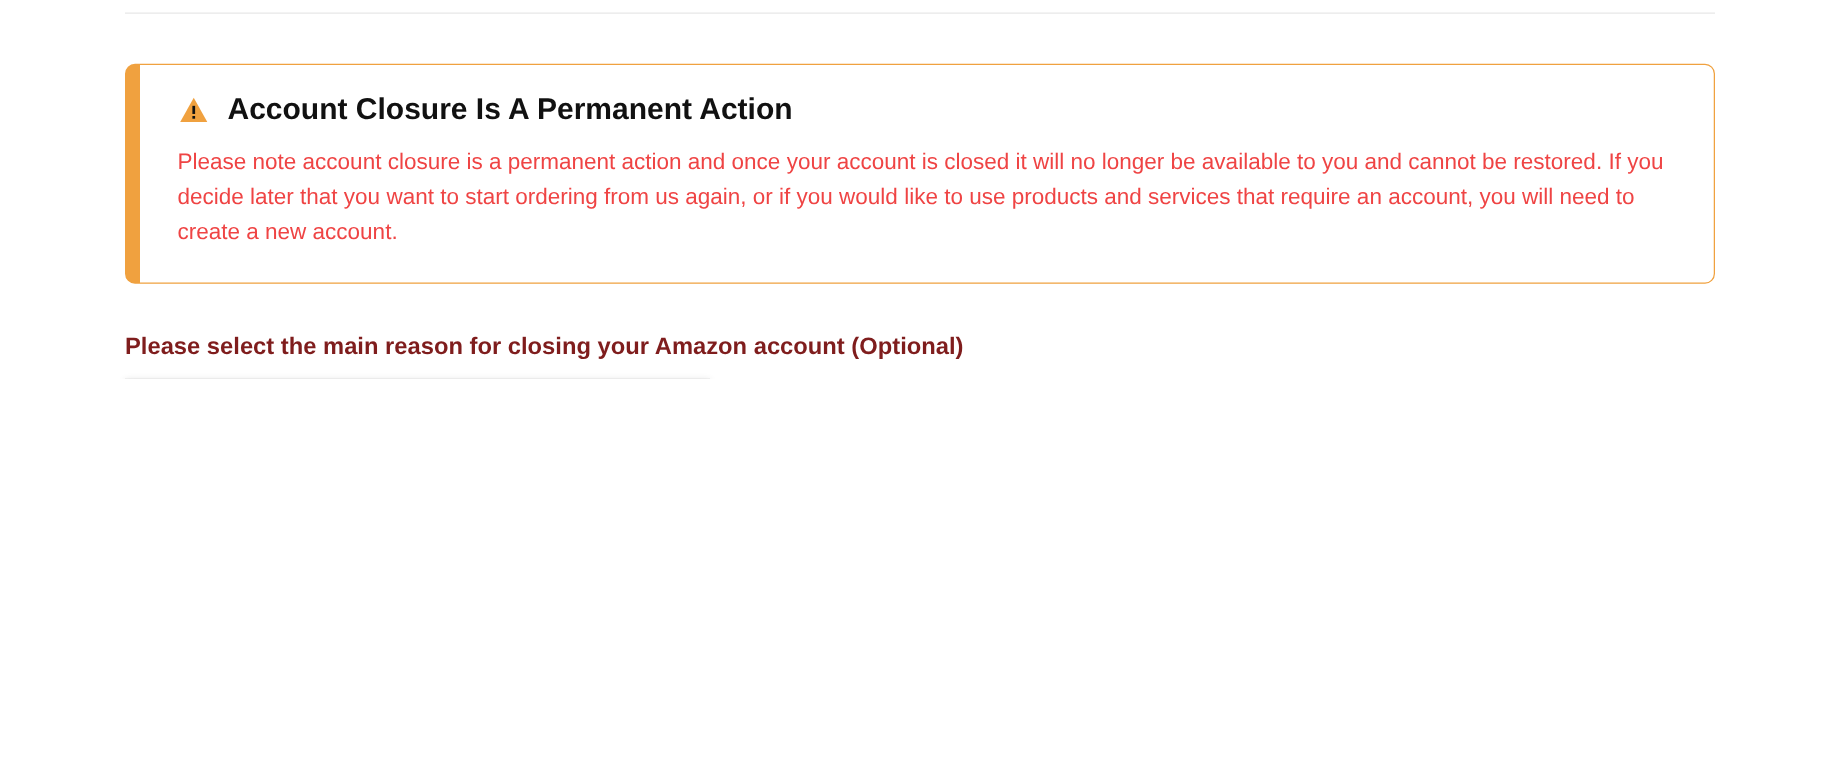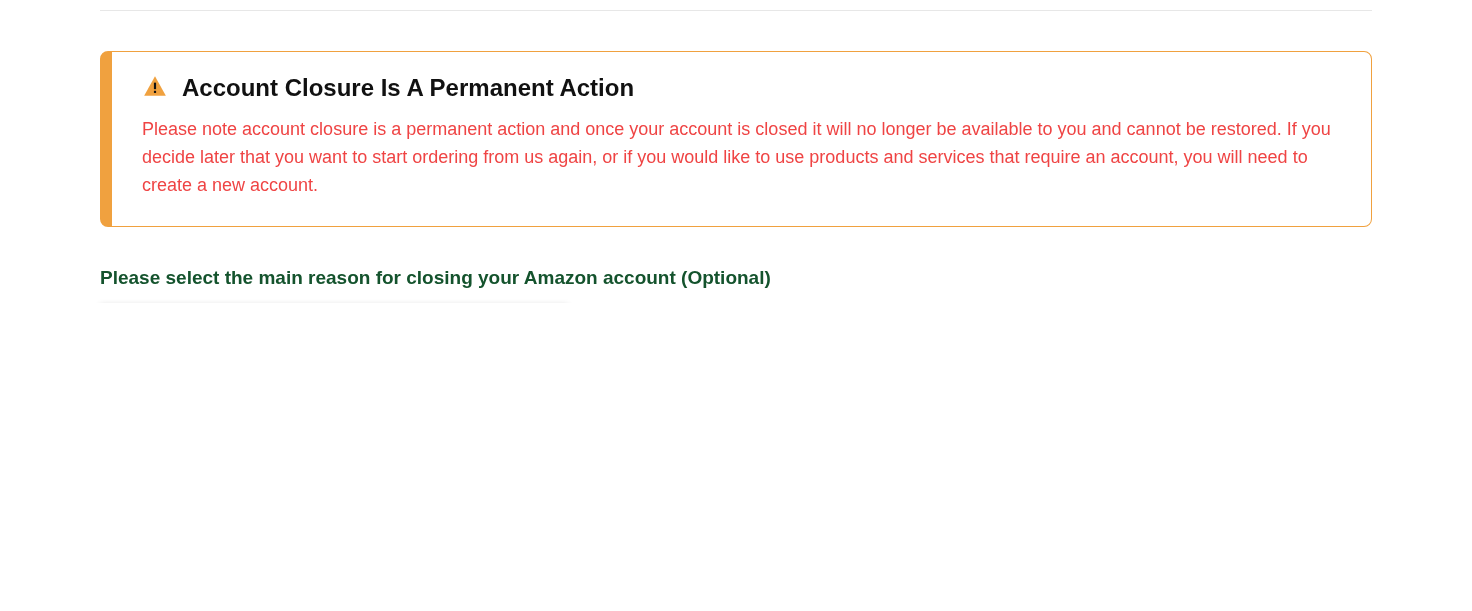--- a/index.html
+++ b/index.html
@@ -21,38 +21,38 @@
     }
     .alert-box {
       border: 1px solid #f0a13f;
       border-left: 12px solid #f0a13f;
       border-radius: 8px;
       padding: 22px 30px 26px 30px;
       margin-bottom: 40px;
     }
     .alert-header {
       display: flex;
-      align-items: flex-start;
+      align-items: flex-end;
       gap: 14px;
       margin-bottom: 14px;
     }
     .alert-title {
       font-size: 24px;
       font-weight: 700;
       color: #111;
     }
     .alert-body {
       font-size: 18px;
       line-height: 1.55;
       color: #ef4444;
     }
     .dropdown-label {
       font-size: 19px;
       font-weight: 700;
-      color: #14532d;
+      color: #7f1d1d;
       margin-bottom: 14px;
     }
     .dropdown-wrap {
       position: relative;
       width: 468px;
     }
     .dropdown-list {
       position: absolute;
       top: 0;
       left: 0;

